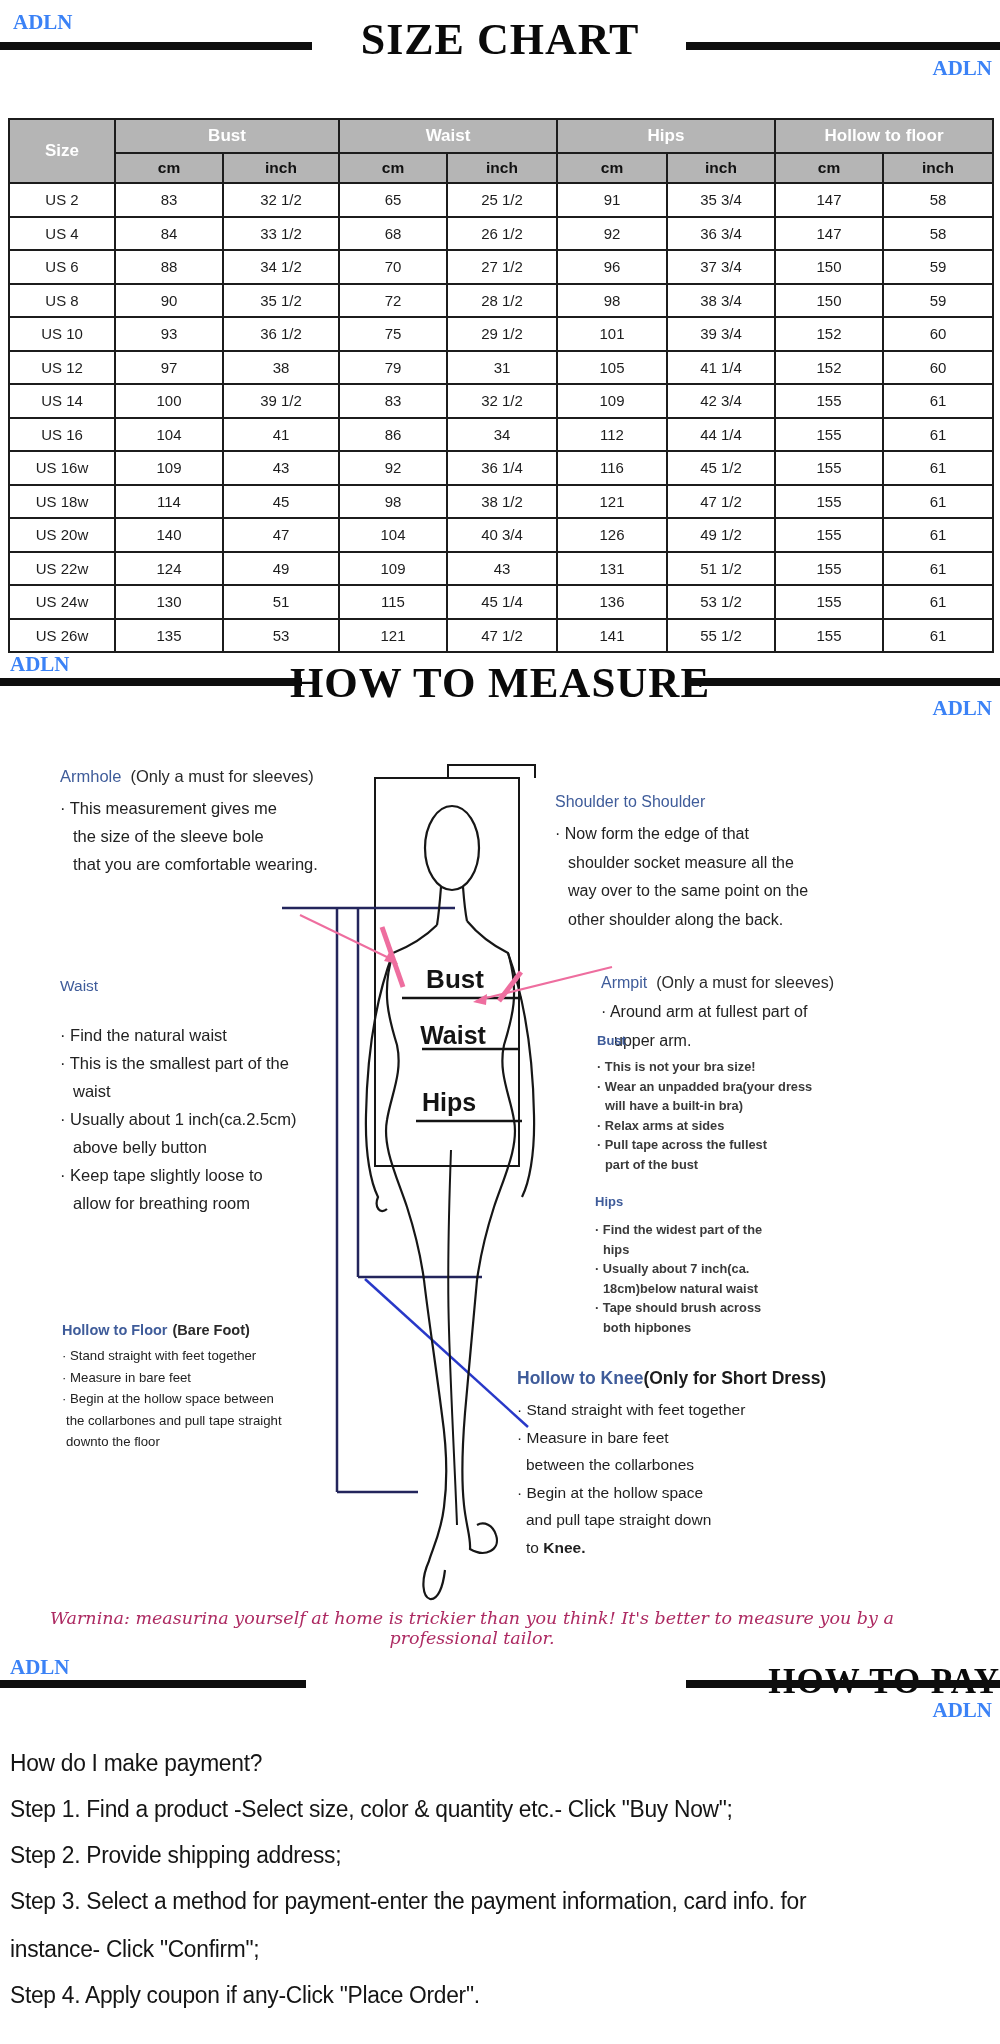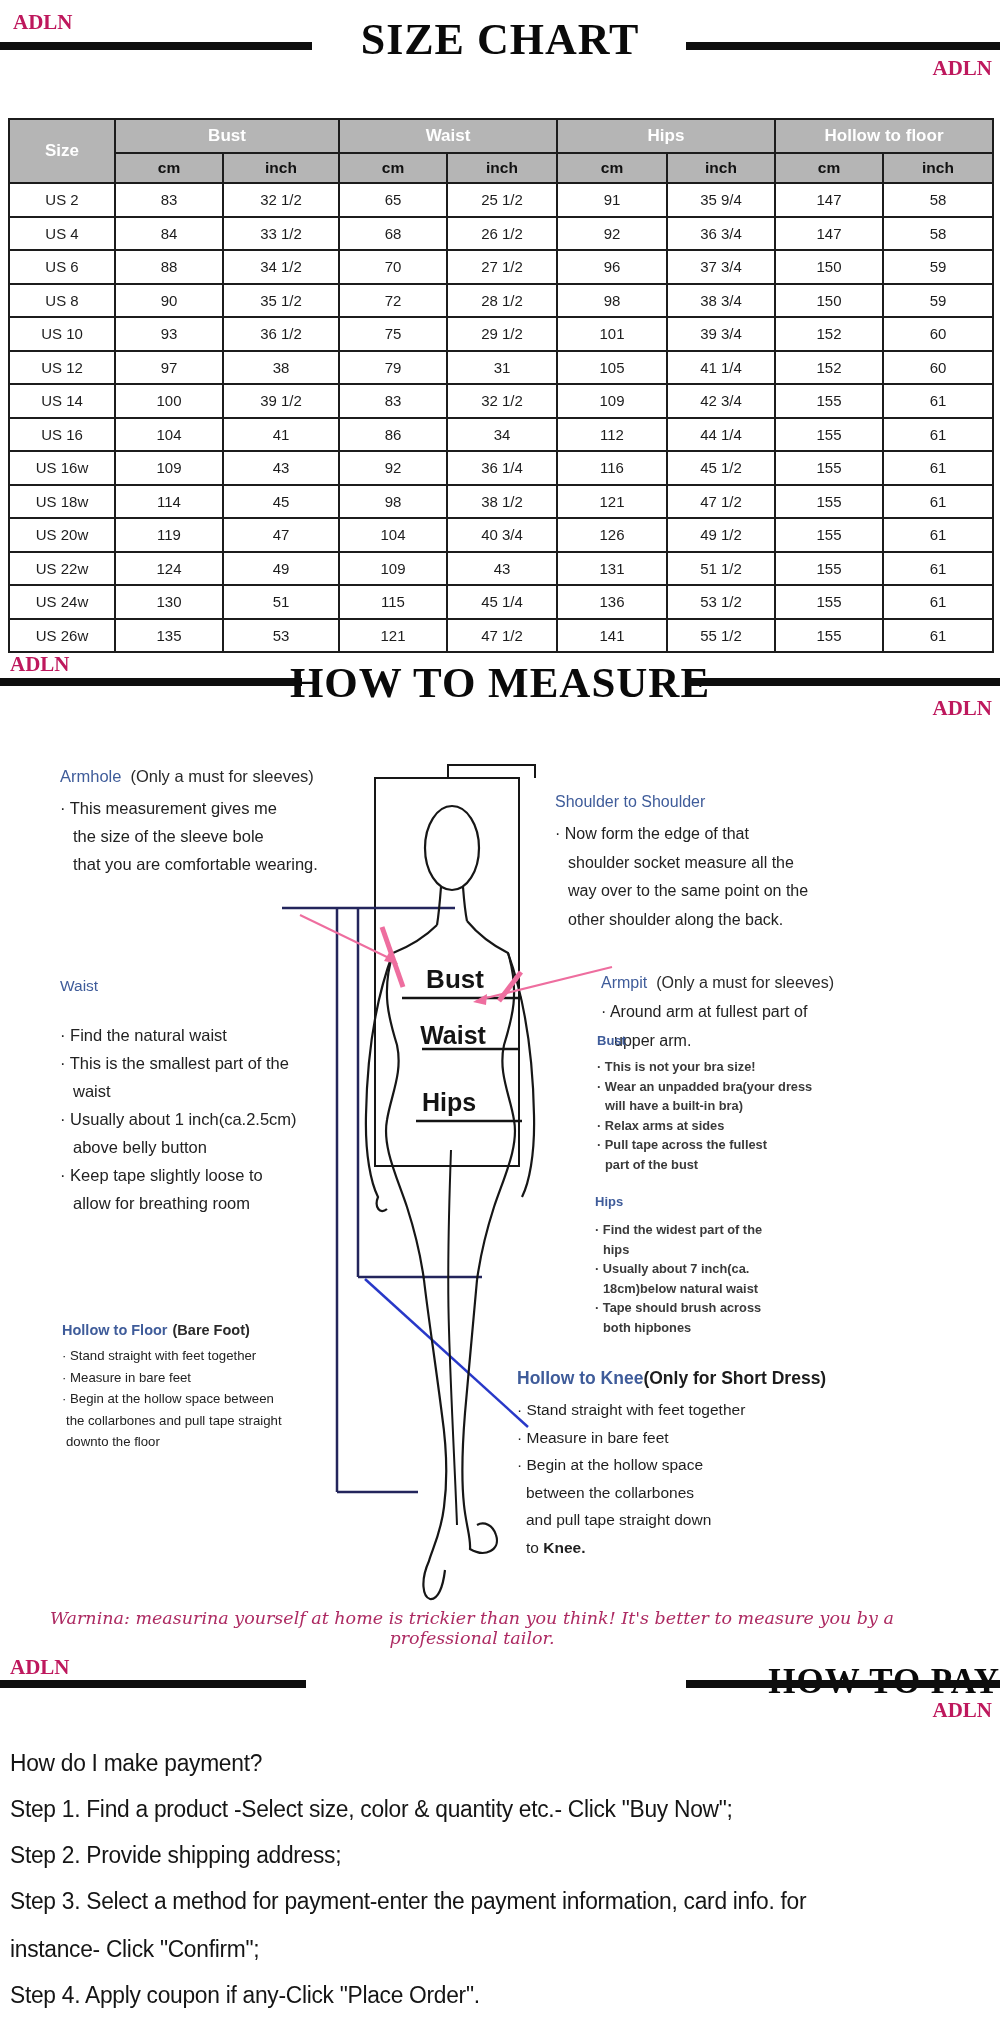--- a/index.html
+++ b/index.html
@@ -1,19 +1,19 @@
 <!DOCTYPE html>
 <html><head>
 <meta charset="utf-8">
 <style>
   html,body{margin:0;padding:0;background:#fff;}
   #canvas{position:relative;width:1000px;height:2044px;background:#ffffff;overflow:hidden;
           font-family:"Liberation Sans",sans-serif;}
   
-  .adln{position:absolute;font-family:"Liberation Serif",serif;font-weight:700;font-size:21px;color:#be185d;}
+  .adln{position:absolute;font-family:"Liberation Serif",serif;font-weight:700;font-size:21px;color:#3b82f6;}
   .bar{position:absolute;height:8px;background:#0e0e0e;}
   .sec-title{position:absolute;left:0;right:0;text-align:center;font-family:"Liberation Serif",serif;
              font-weight:700;color:#0a0a0a;letter-spacing:1px;}
   
   #size-table{position:absolute;left:8px;top:118px;width:984px;height:508px;border-collapse:collapse;
               table-layout:fixed;background:#fff;}
   #size-table th,#size-table td{border:2px solid #1c1c1c;text-align:center;padding:0;vertical-align:middle;}
   #size-table thead th{background:#b5b5b5;}
   #size-table .gh{color:#ffffff;font-size:17px;font-weight:700;}
   #size-table .uh{color:#111;font-size:15.5px;font-weight:700;}
@@ -83,21 +83,21 @@
       </tr>
     </thead>
     <tbody>
         <tr>
           <td>US 2</td>
           <td>83</td>
           <td>32 1/2</td>
           <td>65</td>
           <td>25 1/2</td>
           <td>91</td>
-          <td>35 9/4</td>
+          <td>35 3/4</td>
           <td>147</td>
           <td>58</td>
         </tr>
         <tr>
           <td>US 4</td>
           <td>84</td>
           <td>33 1/2</td>
           <td>68</td>
           <td>26 1/2</td>
           <td>92</td>
@@ -188,21 +188,21 @@
           <td>45</td>
           <td>98</td>
           <td>38 1/2</td>
           <td>121</td>
           <td>47 1/2</td>
           <td>155</td>
           <td>61</td>
         </tr>
         <tr>
           <td>US 20w</td>
-          <td>119</td>
+          <td>140</td>
           <td>47</td>
           <td>104</td>
           <td>40 3/4</td>
           <td>126</td>
           <td>49 1/2</td>
           <td>155</td>
           <td>61</td>
         </tr>
         <tr>
           <td>US 22w</td>
@@ -373,22 +373,22 @@
       </div>
   </div>
 
   <div class="blk kb" style="left:517px;top:1368px;width:350px;">
     <div class="bhead" style="font-size:17.5px;font-weight:700;margin-bottom:7px;">
       <span class="t">Hollow to Knee</span><span class="s" style="margin-left:0;color:#1c1c1c;">(Only for Short Dress)</span>
     </div>
     <div>
         <div class="ln">· Stand straight with feet together</div>
         <div class="ln">· Measure in bare feet</div>
+        <div class="ln ind">between the collarbones</div>
         <div class="ln">· Begin at the hollow space</div>
-        <div class="ln ind">between the collarbones</div>
         <div class="ln ind">and pull tape straight down</div>
       </div>
     <div class="ln ind">
       <span>to </span><b>Knee.</b>
     </div>
   </div>
 
   <div class="warning">Warnina: measurina yourself at home is trickier than you think! It's better to measure you by a professional tailor.</div>
 
   <div class="adln" style="left:10px;top:1655px;">ADLN</div>

